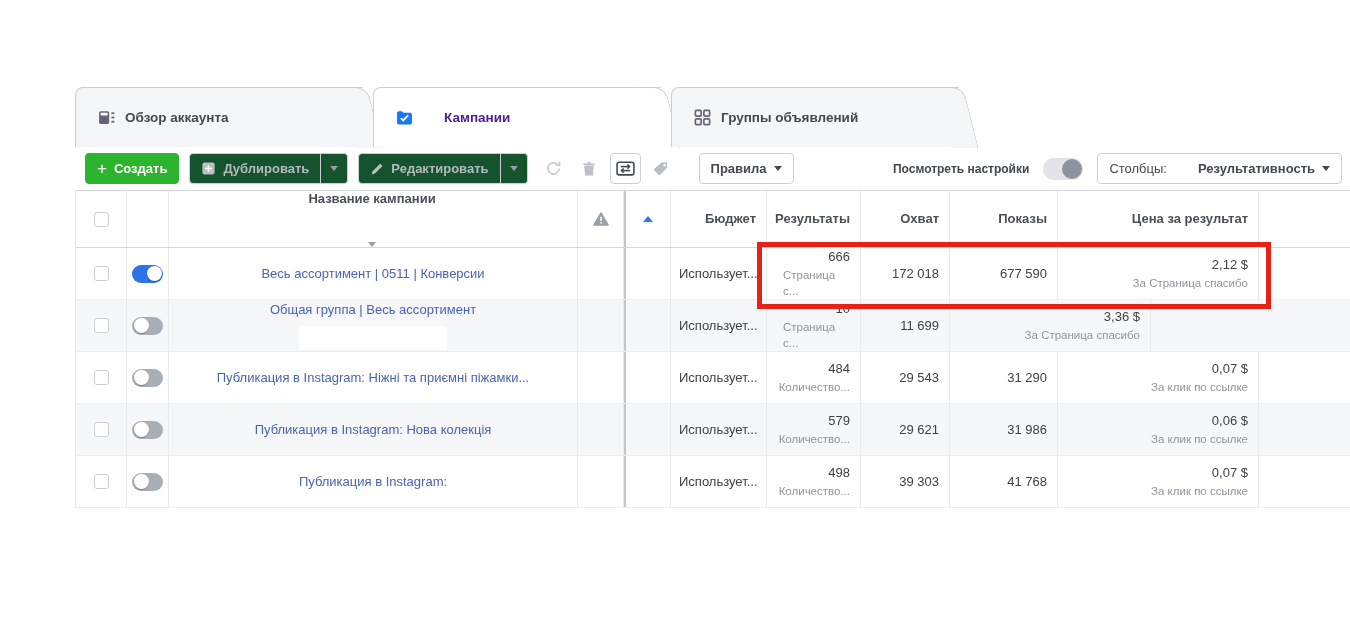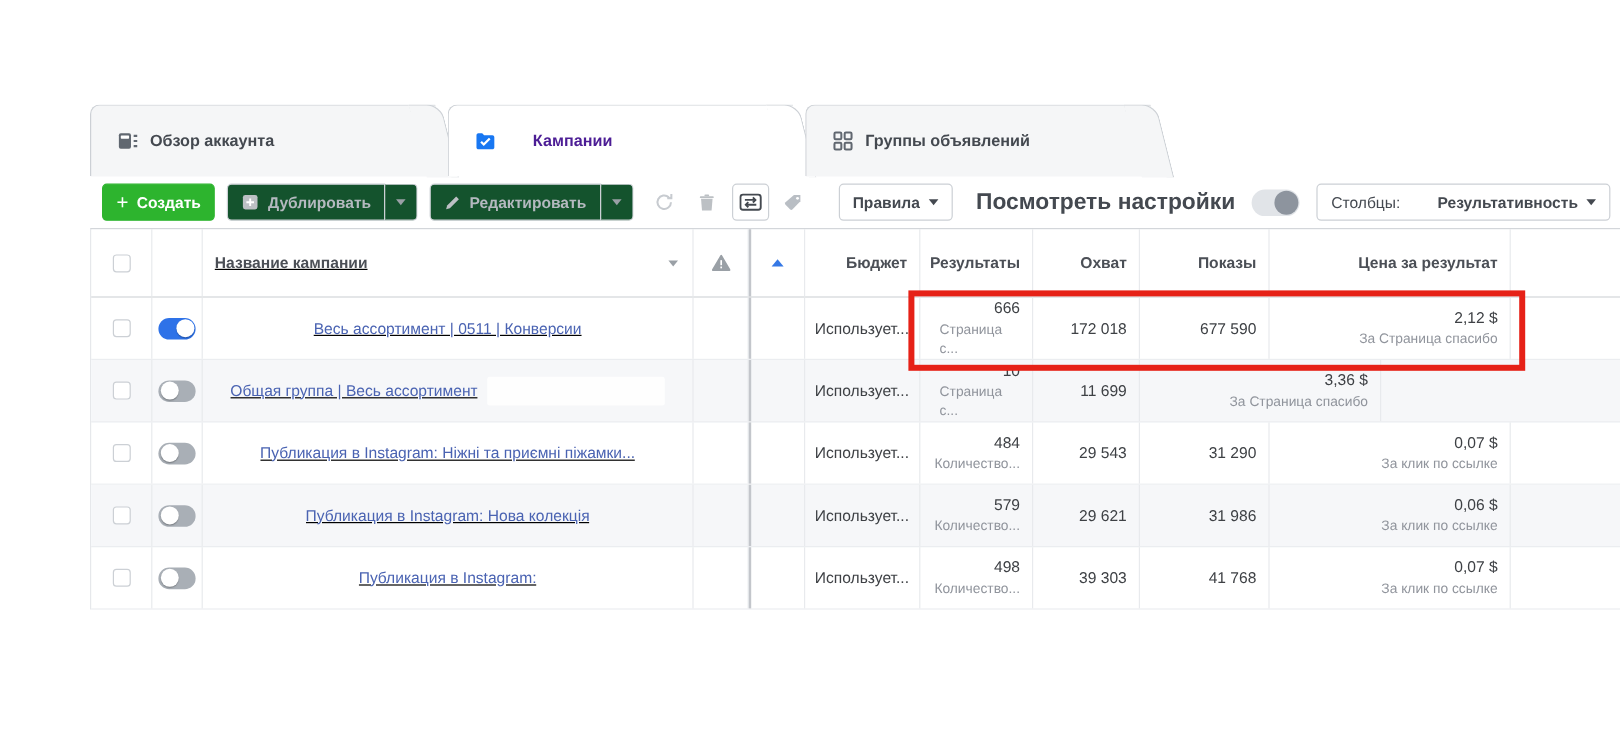--- a/index.html
+++ b/index.html
@@ -34,39 +34,39 @@
   .split .btn.caret-part { border-radius:0 4px 4px 0; border-left:none; padding:0 9px; }
   .btn.disabled { color:#b4b9bf; background:#14532d; }
   .caret { width:0; height:0; border-left:4.5px solid transparent; border-right:4.5px solid transparent;
     border-top:5.5px solid #9aa0a6; display:inline-block; }
   .btn .caret.dark { border-top-color:#444950; }
   .iconbar { display:flex; align-items:center; gap:5px; margin-right:22px; }
   .icon-btn { width:31px; height:31px; display:flex; align-items:center; justify-content:center;
     border:1px solid transparent; border-radius:4px; background:#fff; cursor:pointer; }
   .icon-btn.boxed { border-color:#ccd0d5; }
   .toolbar-right { margin-left:auto; display:flex; align-items:center; gap:14px; }
-  .settings-label { font-size:19px; font-weight:600; color:#444950; }
+  .settings-label { font-size:12px; font-weight:600; color:#444950; }
   .switch { position:relative; width:40px; height:22px; border-radius:11px; background:#e1e4e8;
     cursor:pointer; display:inline-block; }
   .switch .knob { position:absolute; top:1px; right:1px; width:20px; height:20px; border-radius:50%;
     background:#8d949e; }
   .cols-btn { font-weight:400; }
   .cols-btn b { font-weight:700;padding-left:24px; }
 
   
   .table { border-top:1px solid #d3d6da; border-left:1px solid #e6e8eb; background:#fff; }
   .hrow, .row { display:flex; width:100%; }
   .hrow { height:57px; border-bottom:1px solid #d3d6da; }
   .row { height:52px; border-bottom:1px solid #ebedf0; }
   .tbody .row:nth-child(even) { background:#f6f7f9; }
   .cell { border-right:1px solid #e8eaed; display:flex; flex-direction:column;
     justify-content:center; align-items:flex-end; padding-right:10px; line-height:16px; }
   .c-check { width:51px; align-items:center; padding-right:0; }
   .c-toggle { width:42px; align-items:center; padding-right:0; }
-  .c-name  { width:409px; flex-direction:row; align-items:center; padding-left:10px; gap:8px;text-decoration:underline; }
+  .c-name  { width:409px; flex-direction:column; align-items:center; padding-left:10px; gap:8px; }
   .c-warn  { width:46px; align-items:center; padding-right:0; }
   .c-sort  { width:47px; border-left:2px solid #c3c6cb; align-items:center; padding-right:0; }
   .c-budget{ width:96px; align-items:flex-start; padding-left:8px; }
   .c-results{ width:94px; }
   .c-reach { width:89px; }
   .c-impr  { width:108px; }
   .c-cost  { width:201px; }
   .c-end   { flex:1; border-right:none; }
   .hcell-label { font-size:13px; font-weight:600; color:#4b4f56; }
   .c-name.hcell { justify-content:space-between; padding-right:12px; }

